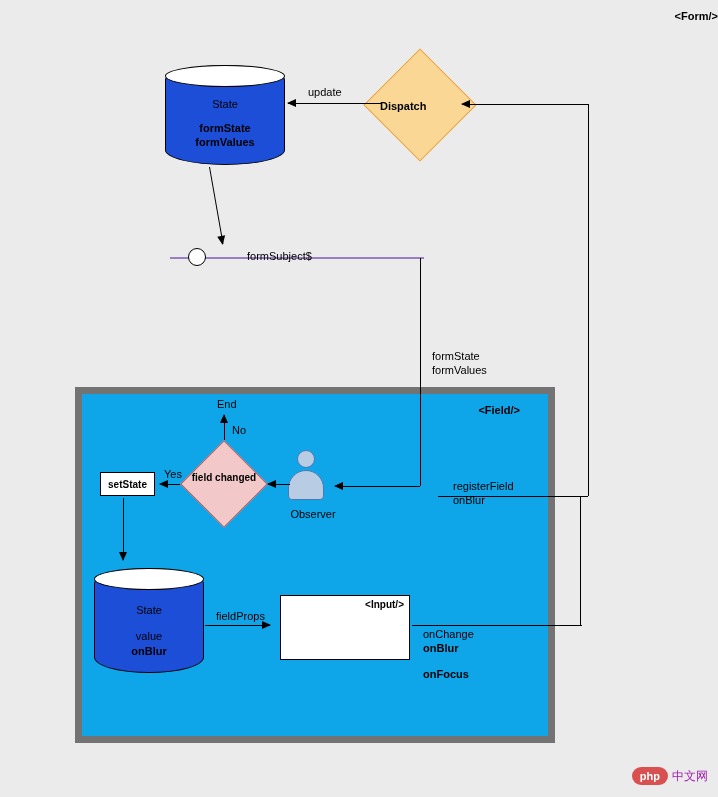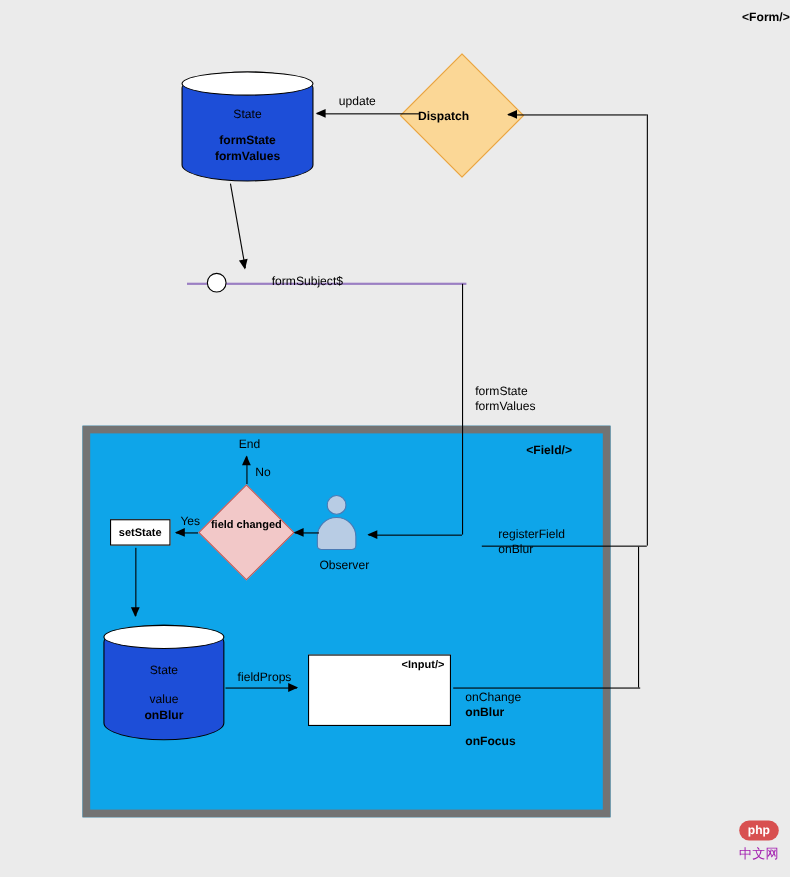--- a/index.html
+++ b/index.html
@@ -428,21 +428,20 @@
     }
     
     
     .logo {
       position: absolute;
       bottom: 12px;
       right: 10px;
       display: flex;
       align-items: center;
       gap: 4px;
-      flex-direction: column;
     }
     .logo-badge {
       background: #d85050;
       color: #fff;
       padding: 3px 8px;
       border-radius: 10px;
       font-size: 11px;
       font-weight: bold;
     }
     .logo-text {

